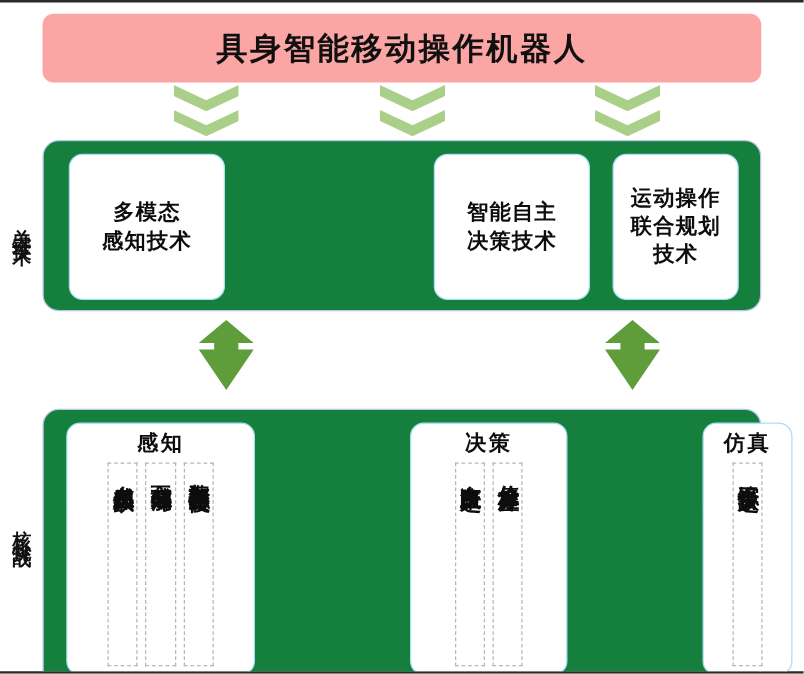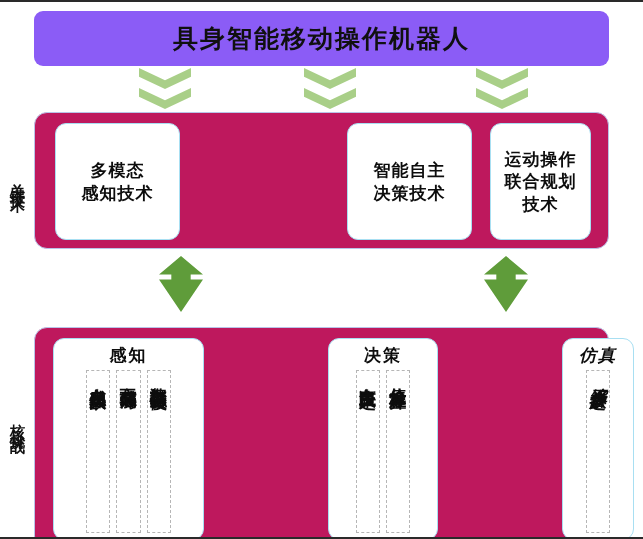--- a/index.html
+++ b/index.html
@@ -21,21 +21,21 @@
     overflow: hidden;
   }
 
   
   .title-banner {
     position: absolute;
     left: 34px;
     top: 9px;
     width: 575px;
     height: 55px;
-    background: #8b5cf6;
+    background: #fca5a5;
     border-radius: 9px;
     display: flex;
     align-items: center;
     justify-content: center;
   }
   .title-banner .title-text {
     font-size: 25px;
     font-weight: bold;
     color: #101010;
     letter-spacing: 2px;
@@ -55,21 +55,21 @@
     height: 21px;
     background: #a9cf88;
     clip-path: polygon(0 0, 50% 58%, 100% 0, 100% 42%, 50% 100%, 0 42%);
   }
   .chev.c1 { top: 0px; }
   .chev.c2 { top: 20px; }
 
   
   .panel {
     position: absolute;
-    background: #be185d;
+    background: #15803d;
     border: 1.3px solid #b9c4e8;
     border-radius: 13px;
     box-sizing: border-box;
   }
   #key-tech-panel {
     left: 34px;
     top: 110px;
     width: 575px;
     height: 137px;
   }
@@ -237,34 +237,34 @@
         <div class="chal-item">
           <span class="item-text">交互感知薄弱</span>
         </div>
         <div class="chal-item">
           <span class="item-text">数据融合缓慢</span>
         </div>
       </div>
     </div>
 
 
-    <div class="chal-card" style="left:293px; width:110px;">
+    <div class="chal-card" style="left:293px; width:126px;">
       <div class="chal-head">决策</div>
       <div class="chal-items">
         <div class="chal-item">
           <span class="item-text">自主决策匮乏</span>
         </div>
         <div class="chal-item">
           <span class="item-text">价值标准差异</span>
         </div>
       </div>
     </div>
 
 
-    <div class="chal-card" style="left:527px; width:72px;font-style:italic;">
+    <div class="chal-card" style="left:527px; width:72px;">
       <div class="chal-head">仿真</div>
       <div class="chal-items">
         <div class="chal-item">
           <span class="item-text">综合平台缺乏</span>
         </div>
       </div>
     </div>
 
   </div>
 </div>

